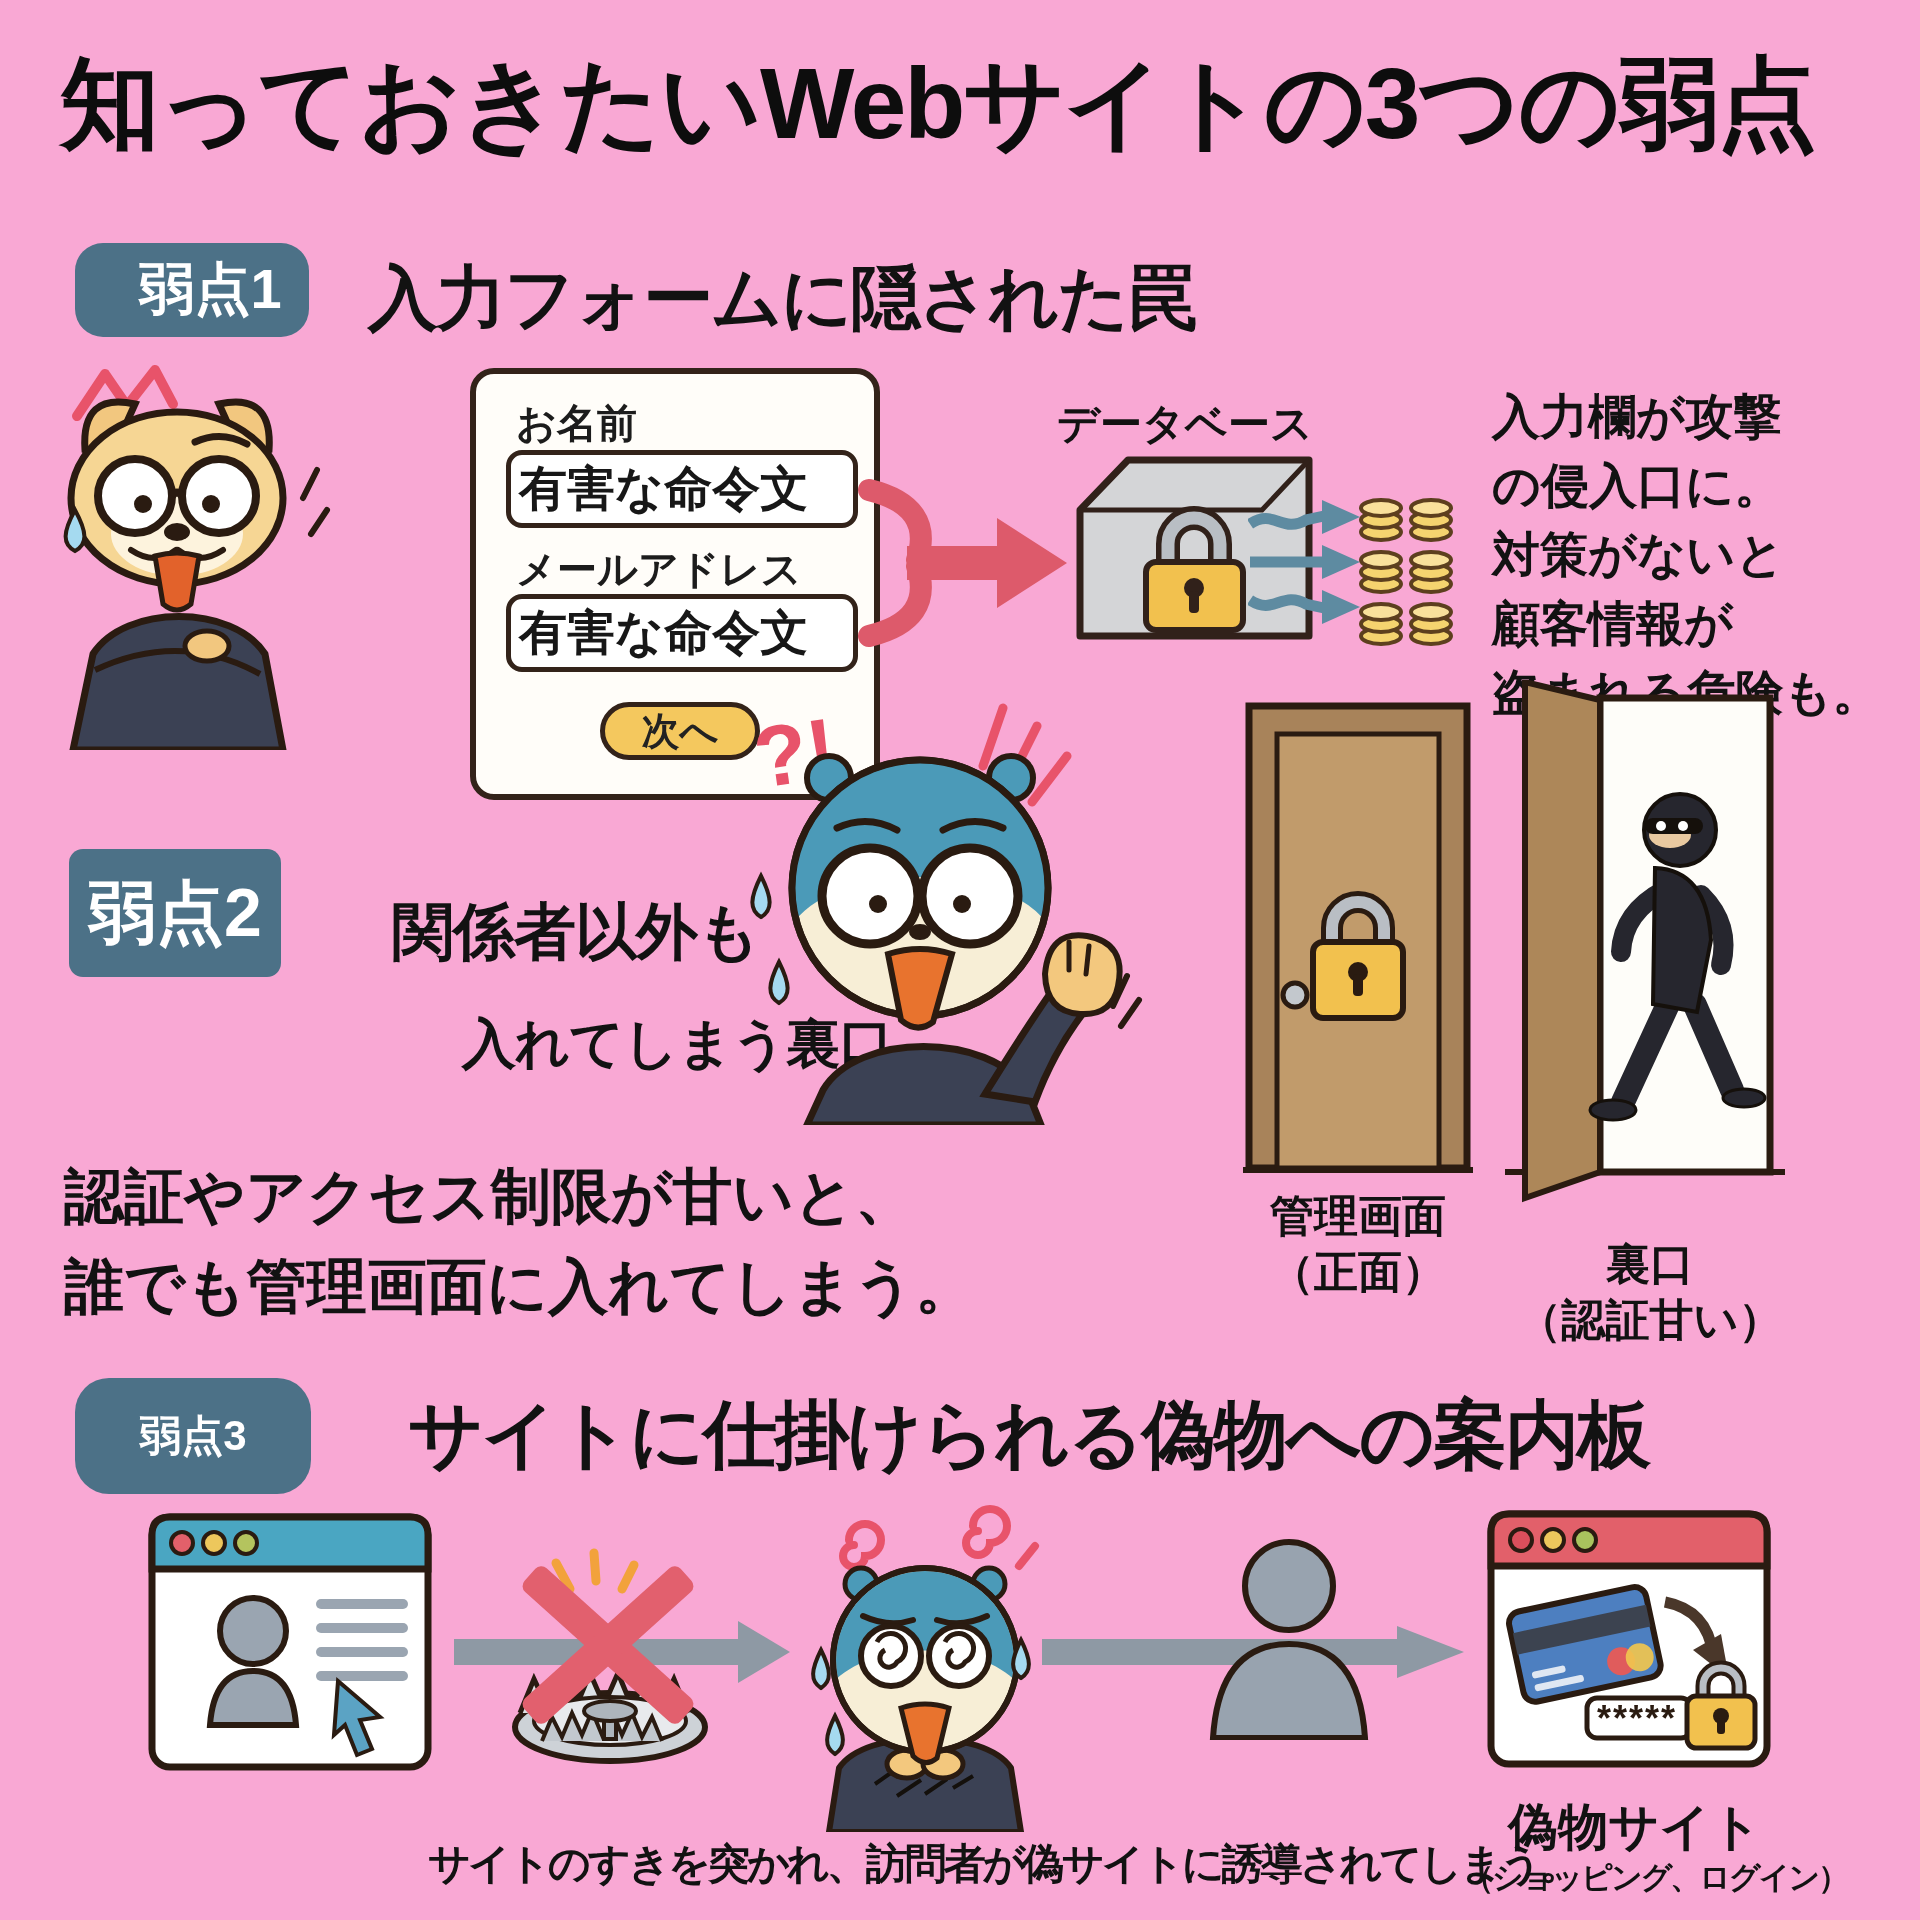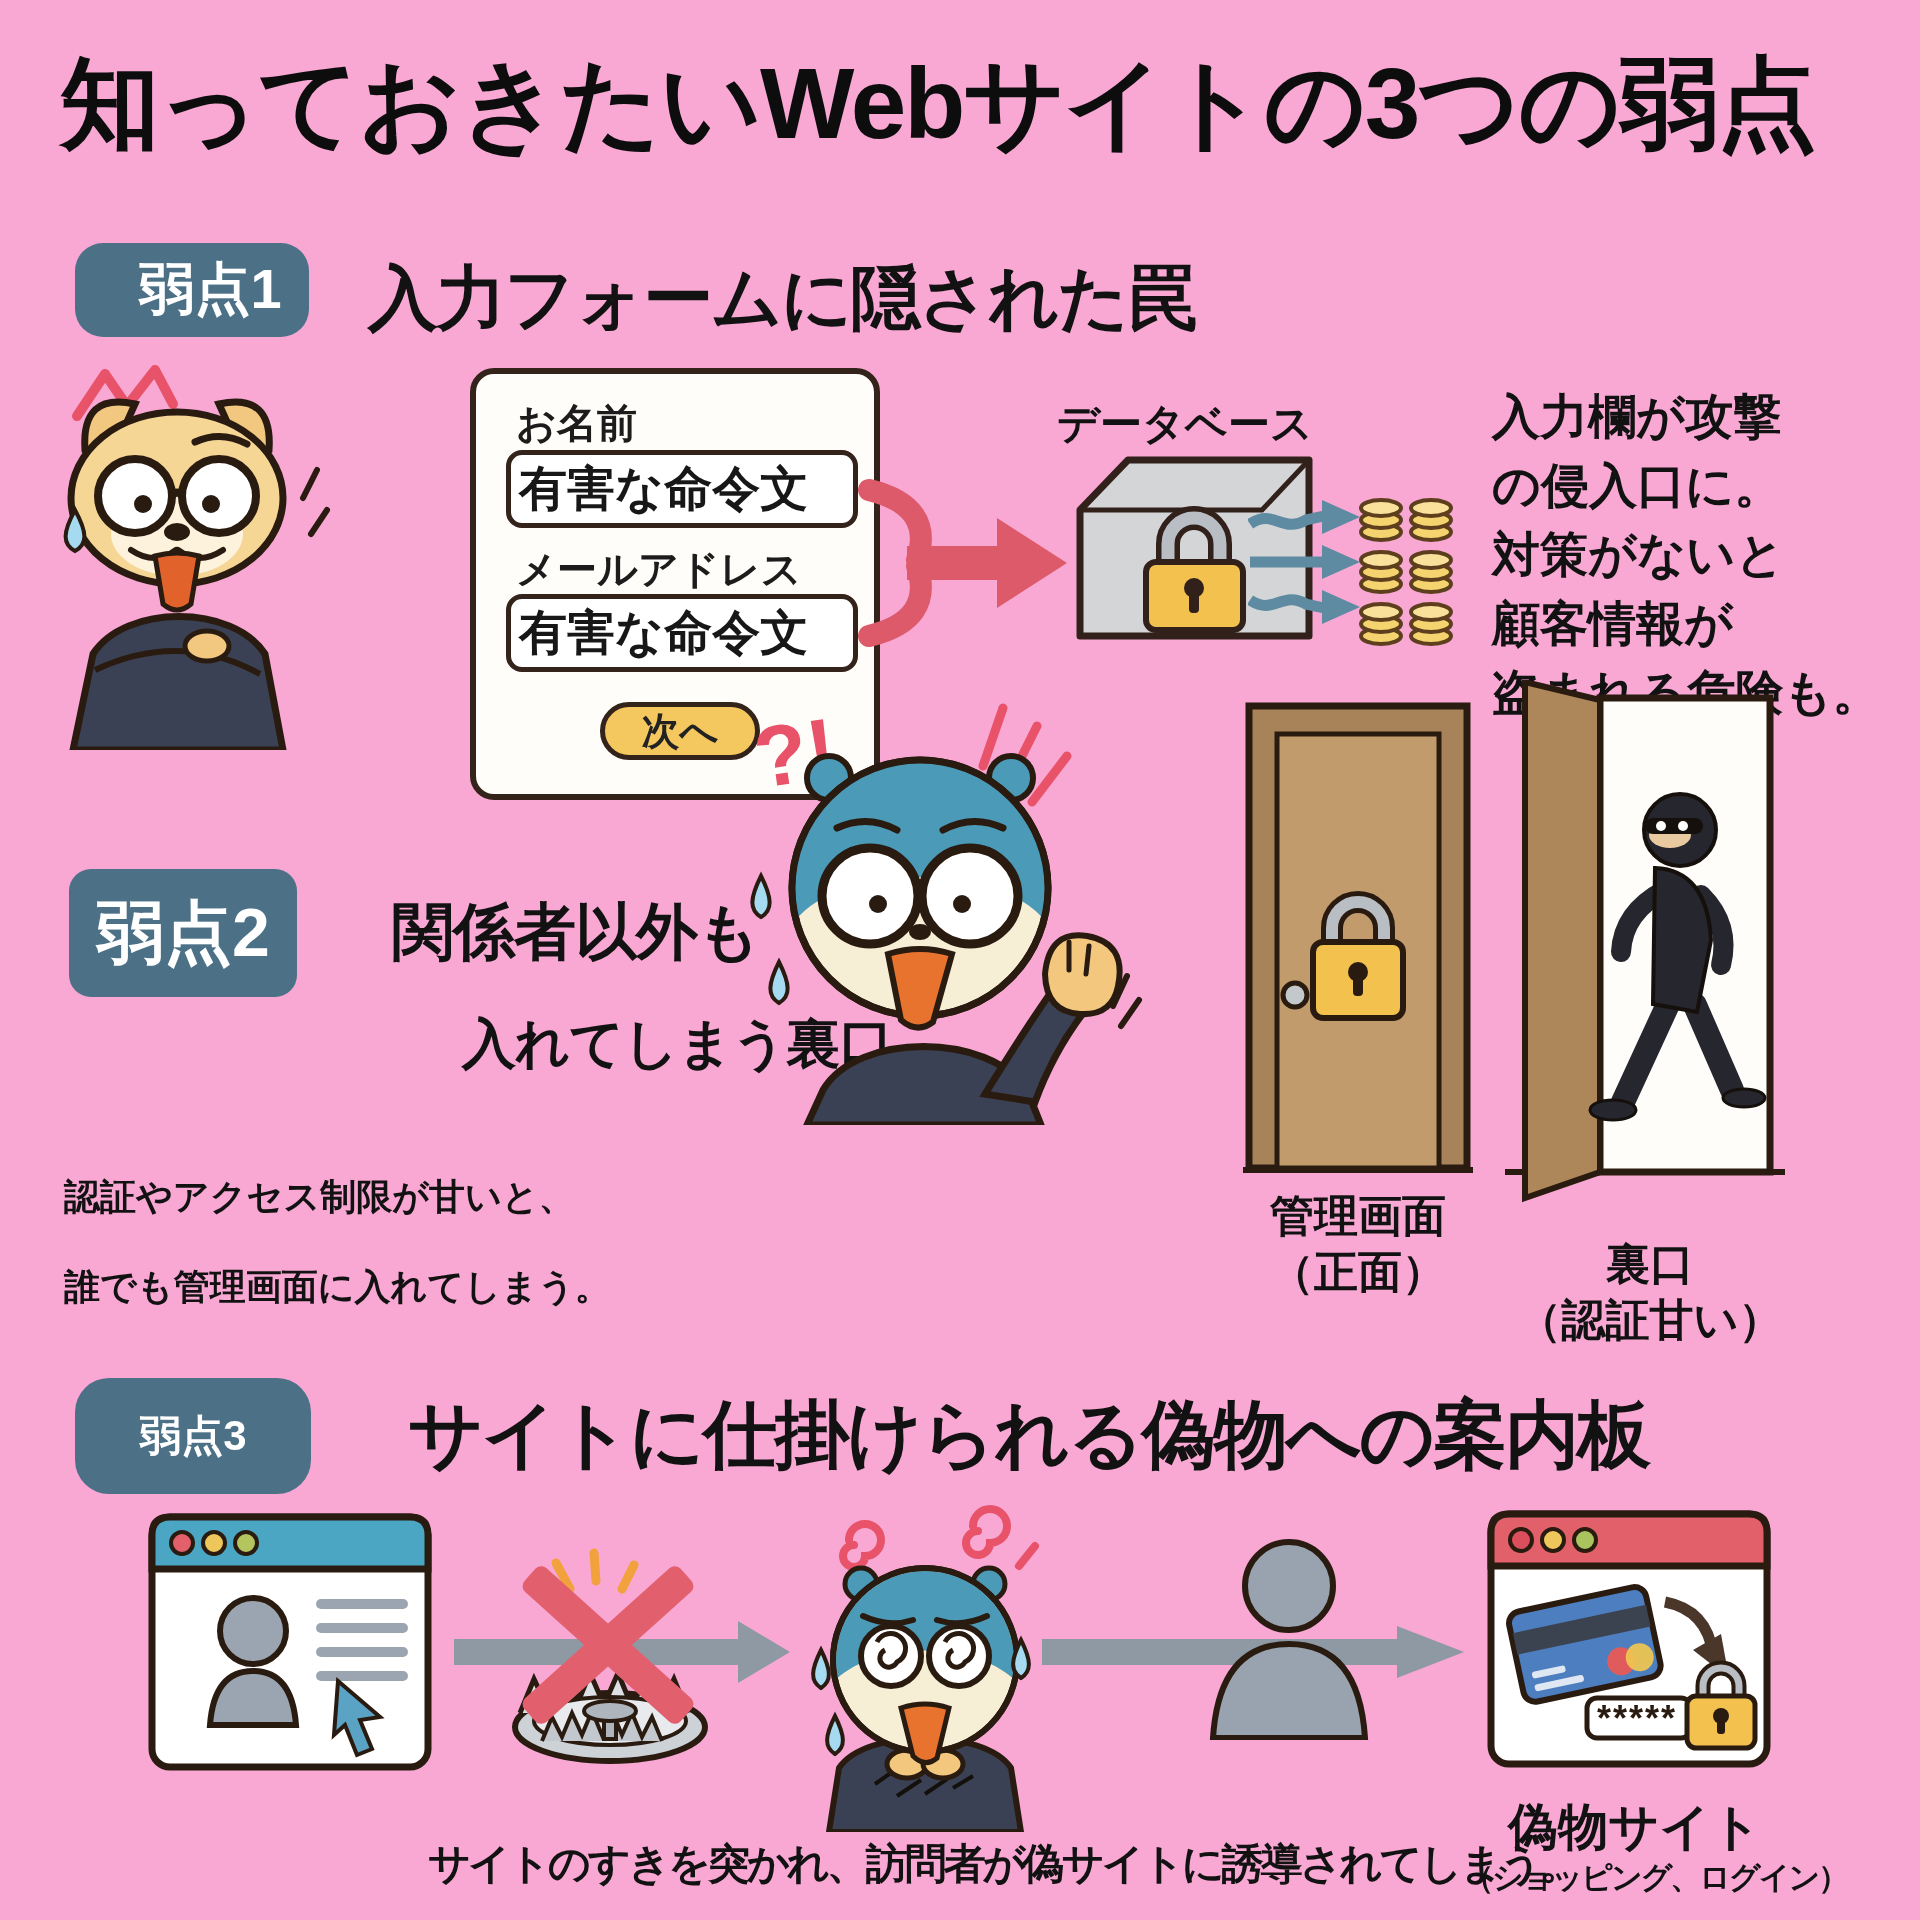--- a/index.html
+++ b/index.html
@@ -33,24 +33,24 @@
   }
   .next-btn{
     position:absolute;left:124px;top:328px;width:160px;height:58px;box-sizing:border-box;
     background:#f4c85e;border:5px solid #33231a;border-radius:29px;
     font-size:38px;font-weight:900;display:flex;align-items:center;justify-content:center;color:#222;
     font-family:"Liberation Sans","DejaVu Sans",sans-serif;
   }
   .db-label{left:1055px;top:396px;width:260px;font-size:42px;}
   .desc1{left:1492px;top:382px;font-size:48px;line-height:69px;font-weight:900;}
   
-  .badge2{left:69px;top:869px;width:228px;height:128px;border-radius:22px;font-size:68px;}
+  .badge2{left:69px;top:849px;width:212px;height:128px;border-radius:14px;font-size:68px;}
   .h2l1{left:392px;top:890px;font-size:62px;letter-spacing:-1px;}
   .h2l2{left:462px;top:1008px;font-size:54px;letter-spacing:-1px;}
-  .desc2{left:64px;top:1152px;font-size:36px;line-height:90px;font-weight:800;}
+  .desc2{left:64px;top:1152px;font-size:60px;line-height:90px;font-weight:800;}
   .door-label{font-size:44px;font-weight:900;line-height:56px;}
   
   .badge3{left:75px;top:1378px;width:236px;height:116px;border-radius:34px;font-size:42px;}
   .h3{left:408px;top:1386px;font-size:74px;letter-spacing:-2px;}
   .site-label{font-size:45px;font-weight:900;}
   .caption3{left:428px;top:1836px;font-size:42px;font-weight:800;letter-spacing:-3px;}
   .fake-label{left:1475px;top:1794px;width:320px;font-size:50px;font-weight:900;}
   .fake-sub{left:1463px;top:1857px;width:344px;font-size:31px;font-weight:800;letter-spacing:-2px;}
 </style>
 </head>

